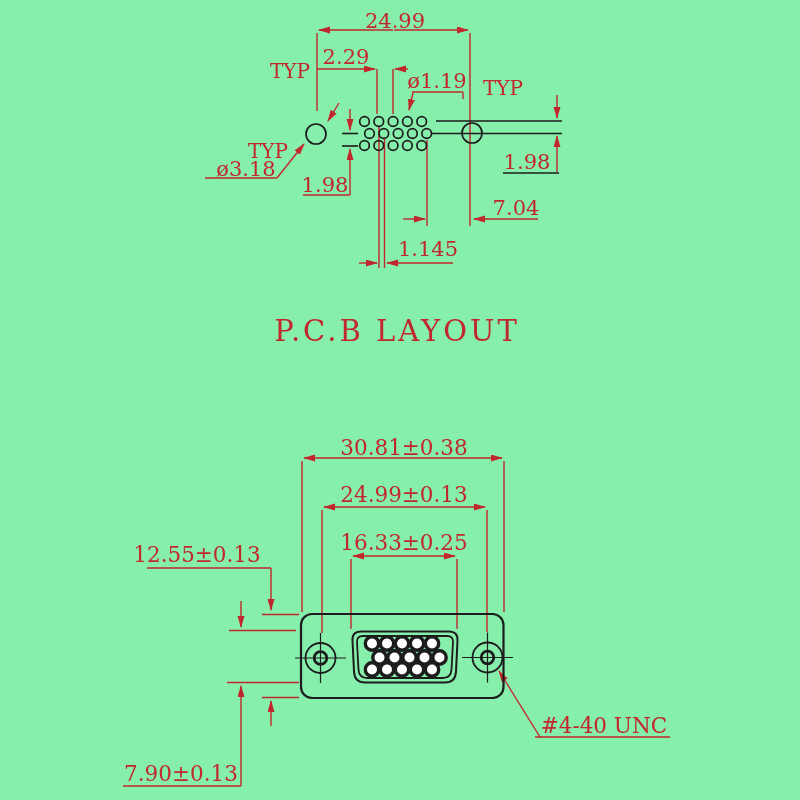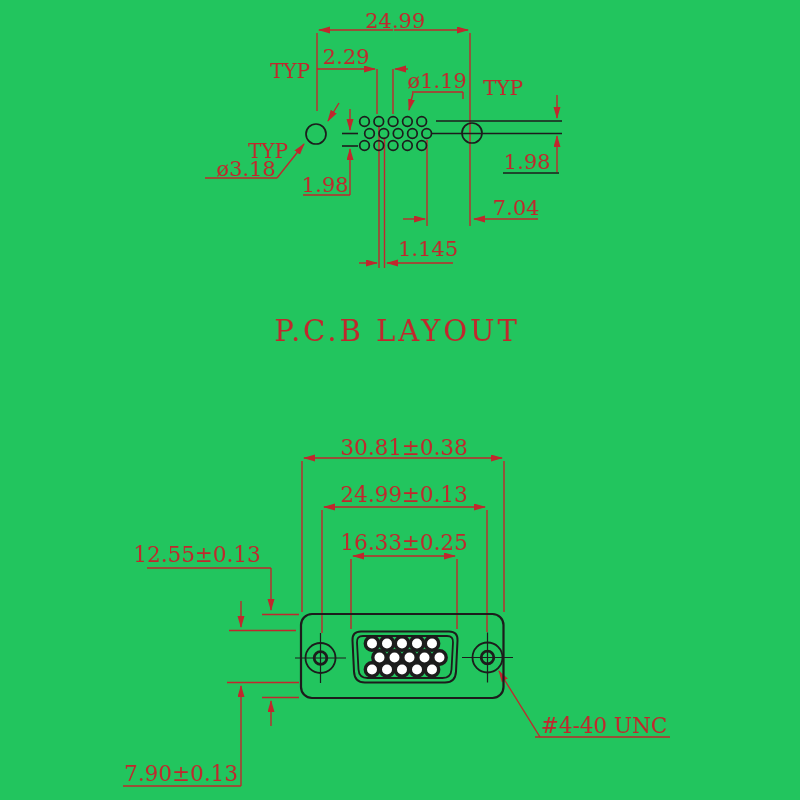--- a/index.html
+++ b/index.html
@@ -1,17 +1,17 @@
 <!DOCTYPE html>
 <html><head>
 <meta charset="utf-8">
 <style>
   html,body { margin:0; padding:0; background:#ffffff; }
   .page {
-    position:relative; width:800px; height:800px; background:#22c55e;
+    position:relative; width:800px; height:800px; background:#86efac;
     font-family:"DejaVu Serif", serif; overflow:hidden;
   }
   svg text {
     font-family:"DejaVu Serif", serif;
     fill:#c1272d;
   }
   .dim  { font-size:21px; }
   .dimb { font-size:21.5px; }
   .typ  { font-size:20px; }
   .title{ font-size:29px; letter-spacing:3px; }

